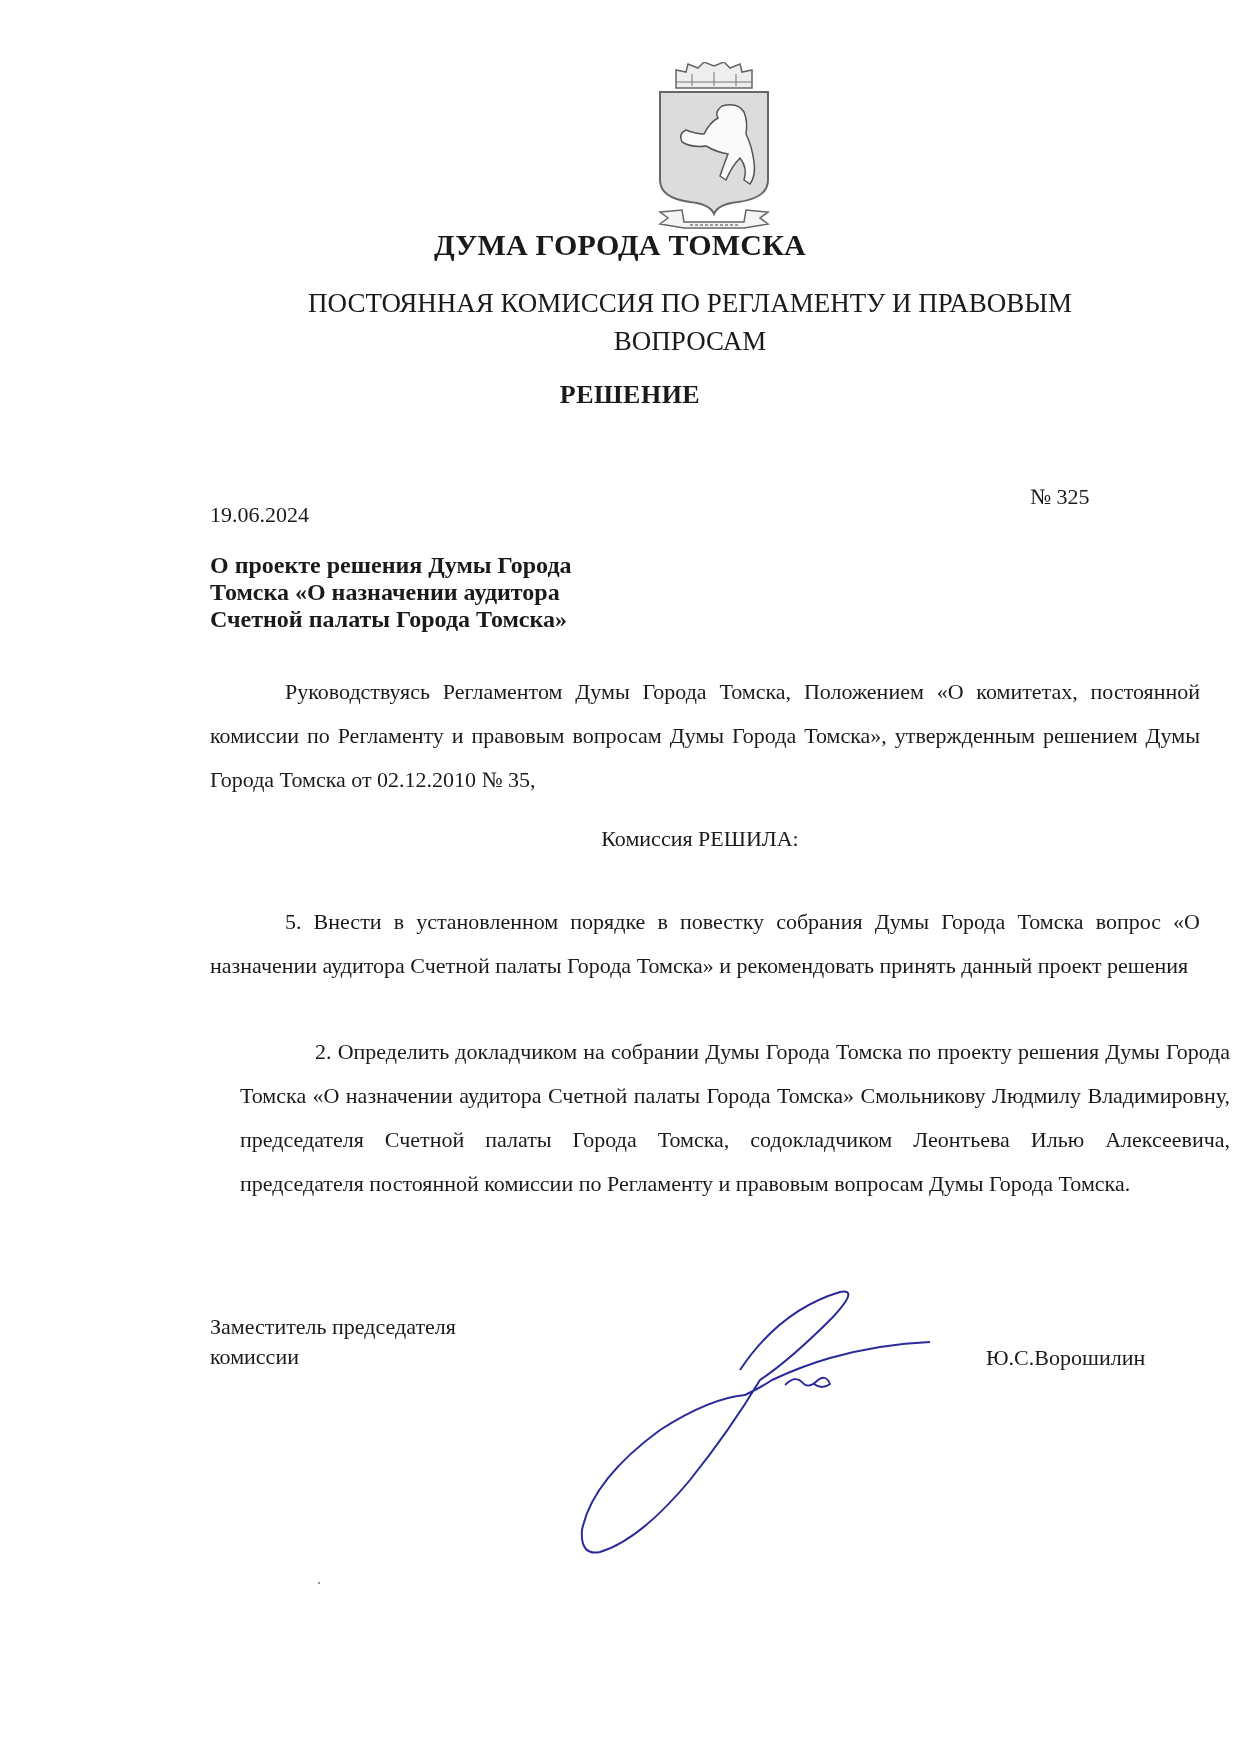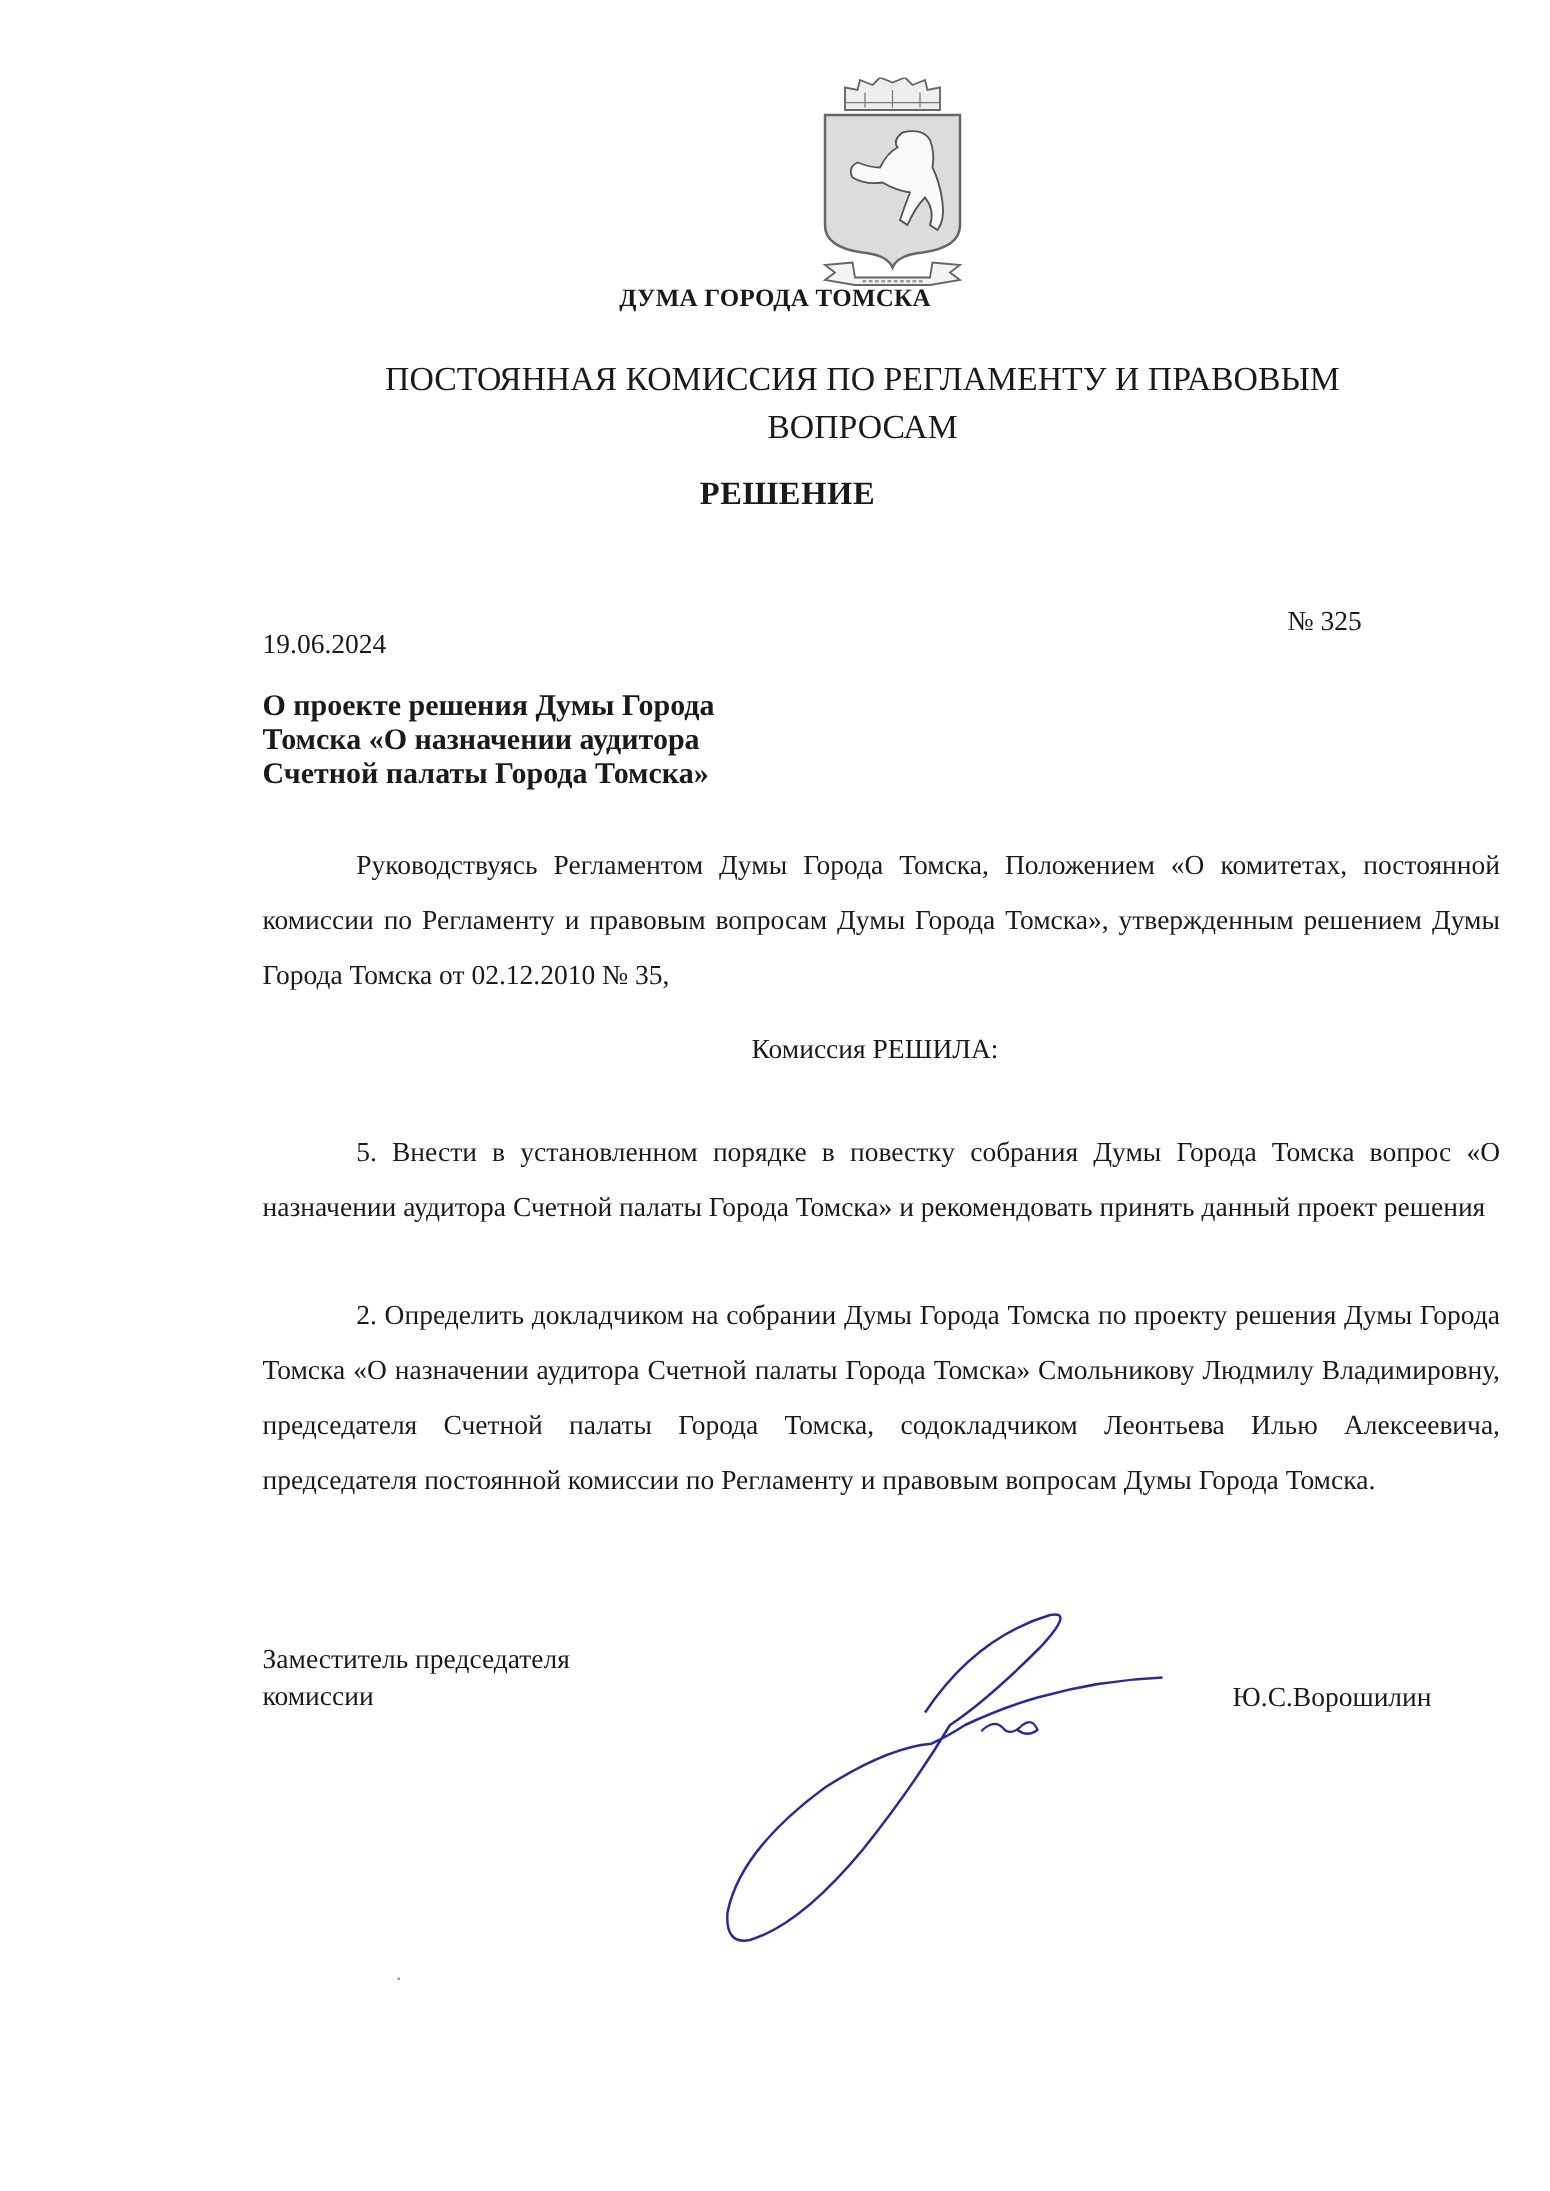--- a/index.html
+++ b/index.html
@@ -1,30 +1,30 @@
 <!DOCTYPE html>
 <html><head>
 <meta charset="utf-8">
 <style>
   html, body { margin: 0; padding: 0; background: #ffffff; }
   body { width: 1240px; height: 1753px; position: relative; overflow: hidden;
          font-family: "Liberation Serif", "DejaVu Serif", serif; color: #1a1a1a; }
   .abs { position: absolute; }
   .coat { left: 652px; top: 62px; width: 124px; height: 170px; }
-  .h1 { left: 0; width: 1240px; top: 228px; text-align: center; font-weight: bold; font-size: 20px; letter-spacing: 0.2px; }
+  .h1 { left: 0; width: 1240px; top: 228px; text-align: center; font-weight: bold; font-size: 30px; letter-spacing: 0.2px; }
   .h2 { left: 240px; width: 900px; top: 284px; text-align: center; font-weight: normal; font-size: 27px; line-height: 38px; }
   .h3 { left: 0; width: 1260px; top: 380px; text-align: center; font-weight: bold; font-size: 26px; letter-spacing: 0.5px; }
   .date { left: 210px; top: 502px; font-size: 22px; }
   .num { left: 1030px; top: 484px; font-size: 22px; }
   .subject { left: 210px; top: 552px; font-weight: bold; font-size: 24px; line-height: 27px; width: 420px; }
   .para { left: 210px; width: 990px; font-size: 22px; line-height: 44px; text-align: justify; text-indent: 75px; }
   .p1 { top: 670px; }
   .decided { left: 0; width: 1400px; top: 826px; text-align: center; font-size: 22px; }
   .p2 { top: 900px; }
-  .p3 { top: 1030px; }
+  .p3 { top: 1030px; margin-left: 30px; }
   .sig-role { left: 210px; top: 1312px; font-size: 22px; line-height: 30px; }
   .sig-name { left: 986px; top: 1345px; font-size: 22px; }
   .signature { left: 540px; top: 1270px; width: 400px; height: 300px; }
   .dot { left: 318px; top: 1582px; width: 2px; height: 2px; background: #999; }
 </style>
 </head>
 <body>
 
 <div class="abs coat">
   <svg width="124" height="170" viewBox="0 0 124 170">

